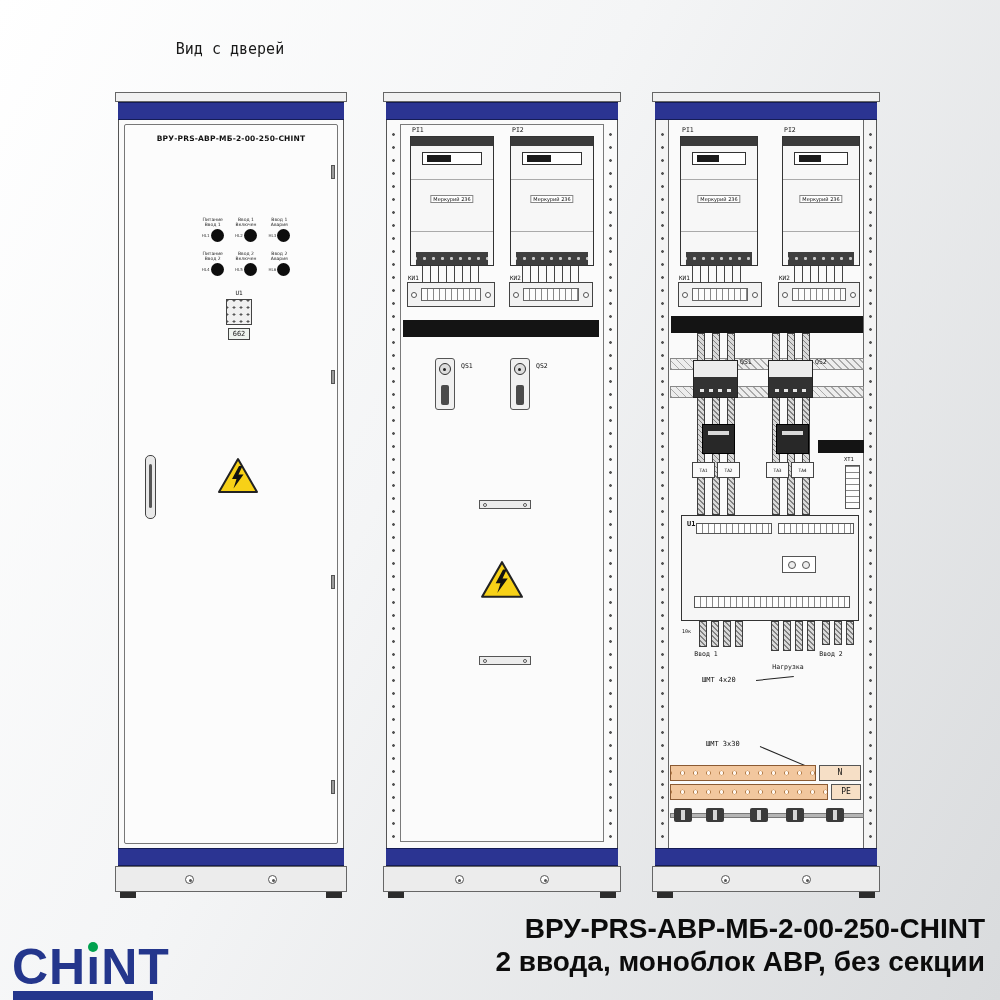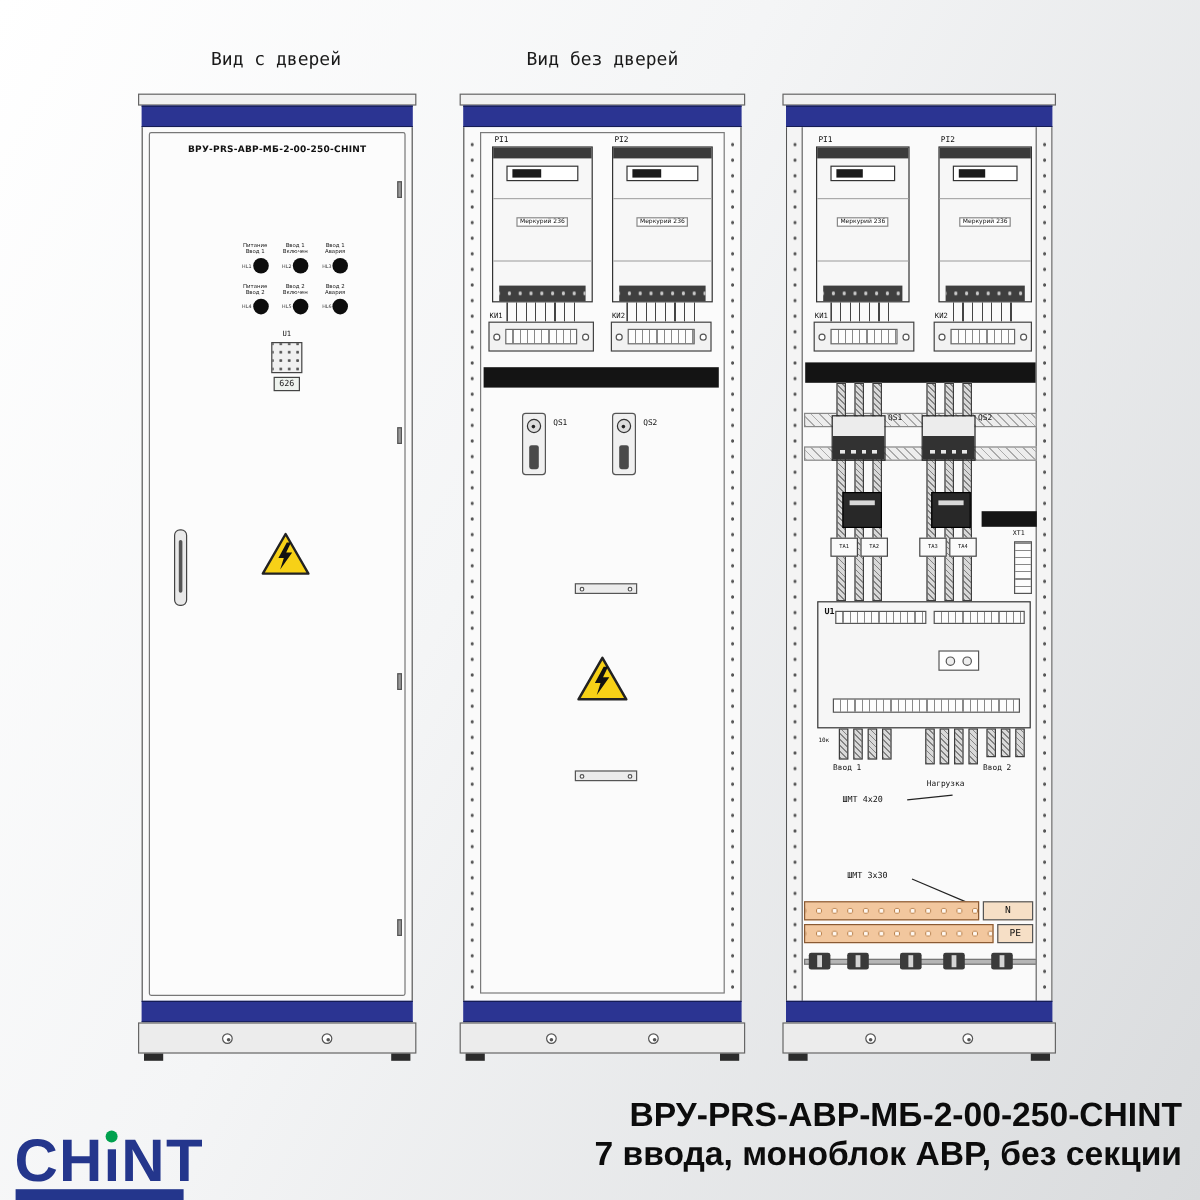--- a/index.html
+++ b/index.html
@@ -1,21 +1,21 @@
 <!DOCTYPE html>
 <html><head>
 <meta charset="utf-8">
 <style>
 *{margin:0;padding:0;box-sizing:border-box}
 body{width:1000px;height:1000px;font-family:"DejaVu Sans",sans-serif;color:#111}
 #canvas{position:relative;width:1000px;height:1000px;overflow:hidden;
  background:linear-gradient(118deg,#ffffff 0%,#f4f5f6 42%,#d9dbdd 100%)}
 .abs{position:absolute}
 .vtitle{position:absolute;font-family:"DejaVu Sans Mono",monospace;font-size:15px;line-height:26px;color:#1a1a1a;text-align:center}
-.cabinet{position:absolute;top:78px;height:806px}
+.cabinet{position:absolute;top:92px;height:806px}
 .lid{position:absolute;left:-3px;right:-3px;top:0;height:10px;background:#f1f1f1;border:1px solid #666}
 .band{position:absolute;left:0;right:0;height:18px;background:#2b3492;border-top:1px solid #151c55;border-bottom:1px solid #151c55}
 .band.top{top:10px}.band.bot{top:756px}
 .cbody{position:absolute;left:0;right:0;top:28px;height:728px;background:#fafafa;border-left:1.5px solid #555;border-right:1.5px solid #555}
 .plinth{position:absolute;left:-3px;right:-3px;top:774px;height:26px;background:#ececec;border:1px solid #666}
 .pscrew{position:absolute;top:8px;width:9px;height:9px;border:1px solid #555;border-radius:50%;background:#fff}
 .pscrew i{position:absolute;left:2.5px;top:2.5px;width:3px;height:3px;background:#555;border-radius:50%}
 .foot{position:absolute;top:800px;width:16px;height:6px;background:#2c2c2c}
 .lbl{position:absolute;font-family:"DejaVu Sans Mono",monospace;font-size:6px;white-space:nowrap;color:#111}
 .door{position:absolute;left:5px;top:4px;right:5px;bottom:4px;border:1.5px solid #777;border-radius:2px;background:#fcfcfc}
@@ -80,21 +80,20 @@
 .chint .ii i{position:absolute;left:2px;top:4px;width:10px;height:10px;border-radius:50%;background:#00a14e}
 .chintbar{position:absolute;left:13px;top:991px;width:140px;height:9px;background:#24368c}
 .caption{position:absolute;right:15px;top:912px;text-align:right;font-family:"Liberation Sans",sans-serif;font-weight:bold;font-size:28px;line-height:33px;color:#0c0c0c}
 </style>
 </head>
 <body>
 
 <div id="canvas">
 
   <div class="vtitle" style="left:130px;top:36px;width:200px">Вид с дверей</div>
-  <div class="vtitle" style="left:402px;top:36px;width:200px">Вид без дверей</div>
 
   <div class="cabinet" style="left:118px;width:226px">
     <div class="lid"></div>
     <div class="band top"></div>
     <div class="cbody">
       <div class="door">
         <div class="door-label">ВРУ-PRS-АВР-МБ-2-00-250-CHINT</div>
         <div class="ind-grid">
           <div class="ind">
             <div class="cap">
@@ -152,21 +151,21 @@
                 <span>Авария</span>
               </div>
             <div class="row">
                 <span class="hl">HL6</span>
                 <div class="lamp"></div>
               </div>
           </div>
         </div>
         <div class="lbl" style="left:100px;top:164px;width:28px;text-align:center">U1</div>
         <div class="u1box"></div>
-        <div class="u1disp">626</div>
+        <div class="u1disp">662</div>
         <div class="handle">
             <i></i>
           </div>
         <svg class="warn" style="left:92px;top:332px" width="42" height="37" viewBox="0 0 42 37">
           <path d="M21 2 L40 35 L2 35 Z" fill="#f7d117" stroke="#222" stroke-width="2" stroke-linejoin="round"></path>
           <path d="M22 9 L15 22 L19.5 22 L16.5 31.5 L26.5 17.5 L21.5 17.5 L25.5 9 Z" fill="#111"></path>
         </svg>
         <div class="hinge" style="top:40px"></div>
         <div class="hinge" style="top:245px"></div>
         <div class="hinge" style="top:450px"></div>
@@ -428,16 +427,16 @@
     </div>
     <div class="foot" style="left:2px"></div>
     <div class="foot" style="right:2px"></div>
   </div>
 
   <div class="chint"><span>CH</span><span class="ii"><span>ı</span><i></i></span><span>NT</span></div>
   <div class="chintbar"></div>
 
   <div class="caption">
     <div>ВРУ-PRS-АВР-МБ-2-00-250-CHINT</div>
-    <div>7 ввода, моноблок АВР, без секции</div>
+    <div>2 ввода, моноблок АВР, без секции</div>
   </div>
 
 </div>
 
 </body></html>

